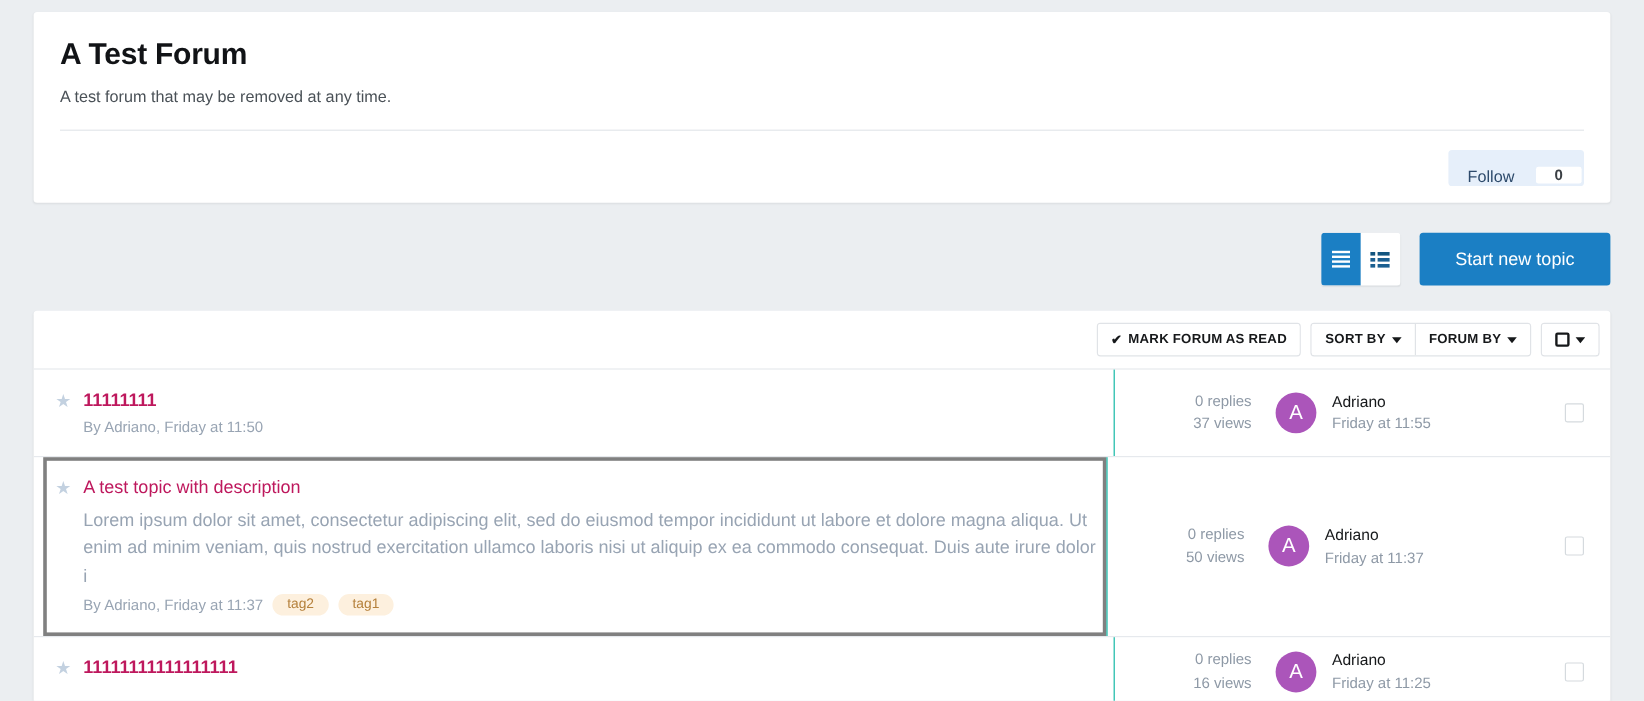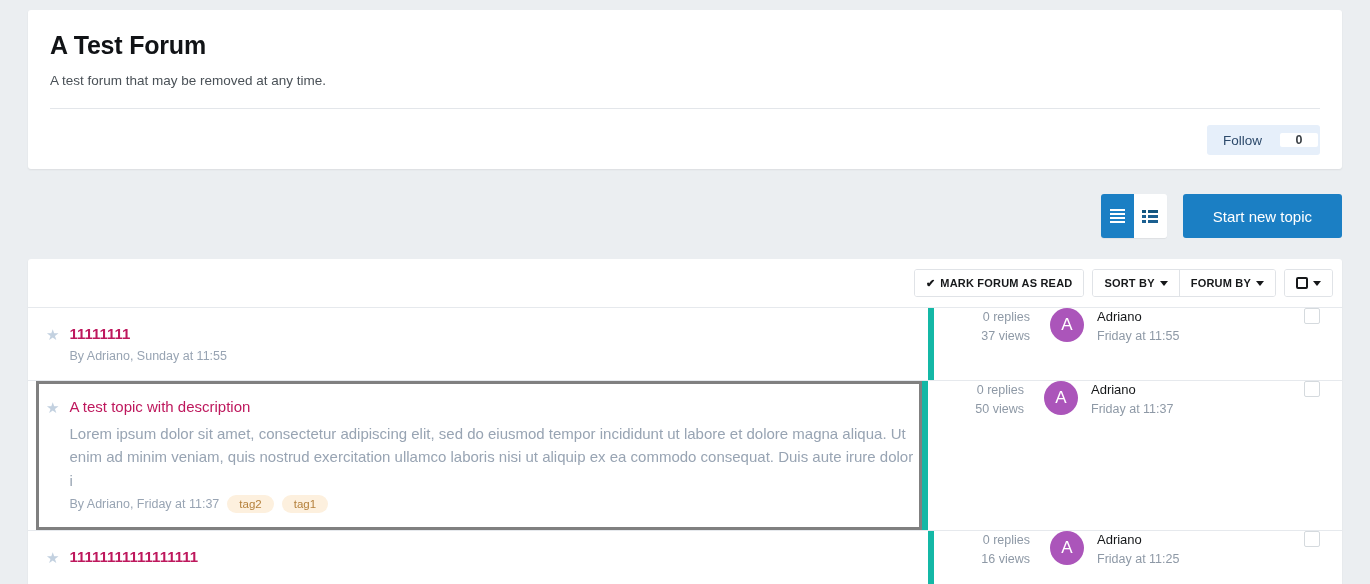--- a/index.html
+++ b/index.html
@@ -41,21 +41,21 @@
     line-height: 1.4;
   }
   .forum-divider {
     border-top: 1px solid #e3e6ea;
     margin: 0 0 16px 0;
   }
   .forum-actions { display: flex; justify-content: flex-end; align-items: center; }
 
   .follow-wrap {
     display: inline-flex;
-    align-items: center;
+    align-items: flex-end;
     background: #e6effa;
     border-radius: 3px;
     overflow: hidden;
     height: 30px;
   }
   .follow-btn {
     display: flex; align-items: center;
     padding: 0 16px;
     font-size: 13.5px;
     color: #2d4a6b;
@@ -242,21 +242,23 @@
     color: #b5813c;
     font-size: 11.5px;
     border-radius: 10px;
     padding: 3px 12px;
     cursor: pointer;
   }
 
   .topic-side {
     flex: 1 1 auto;
     display: flex;
-    border-left: 6px solid #14b8a6;
+    align-items: center;
+    border-left: 1px solid #14b8a6;
+    padding-left: 18px;
   }
   .stats {
     flex: 0 0 auto;
     width: 96px;
     text-align: right;
     font-size: 12.5px;
     color: #8e99a6;
     line-height: 1.55;
   }
   .avatar {
@@ -366,21 +368,21 @@
       </div>
     </div>
 
     <div id="topic-rows">
         <div class="topic-row">
           <div class="topic-main">
             <span class="star">★</span>
             <div class="topic-text">
               <div class="topic-title bold">11111111</div>
               <div class="topic-meta">
-                <span>By Adriano, Sunday at 11:55</span>
+                <span>By Adriano, Friday at 11:50</span>
               </div>
             </div>
           </div>
           <div class="topic-side">
             <div class="stats">
               <div>0 replies</div>
               <div>37 views</div>
             </div>
             <div class="avatar">A</div>
             <div class="lastpost">

